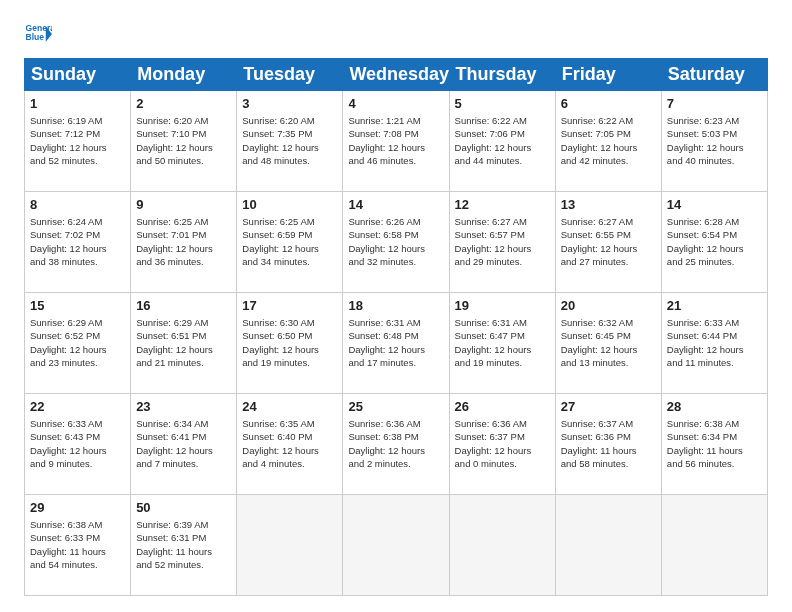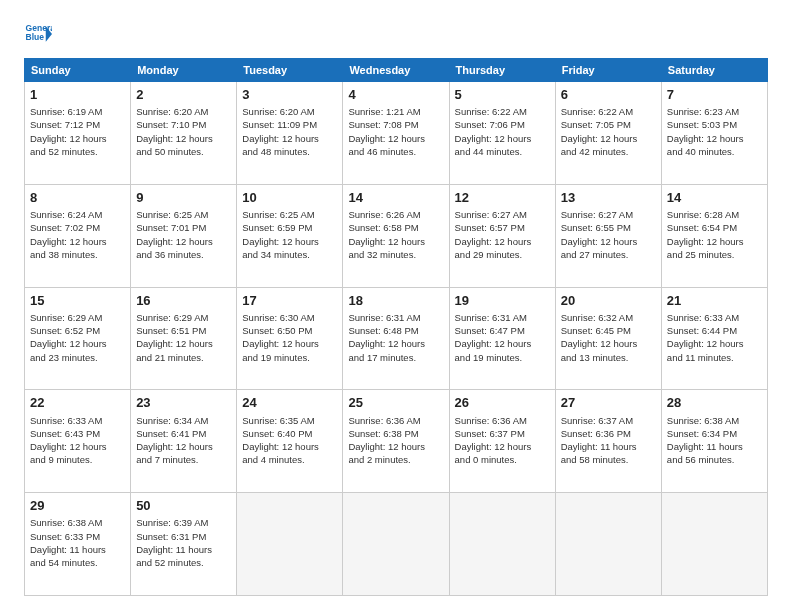--- a/index.html
+++ b/index.html
@@ -51,21 +51,21 @@
       border: 1px solid #ccc;
       border-collapse: collapse;
       width: 100%;
       table-layout: fixed;
     }
     .calendar th {
       background: #1a6fba;
       color: #fff;
       text-align: left;
       padding: 5px 6px;
-      font-size: 11px;
+      font-size: 18px;
       font-weight: bold;
       border: 1px solid #1a6fba;
     }
     .calendar td {
       border: 1px solid #ccc;
       vertical-align: top;
       padding: 4px 5px;
       font-size: 9.5px;
       color: #333;
       line-height: 1.4;
@@ -124,21 +124,21 @@
           <td>
             <span class="day-num">2</span>
             <div>Sunrise: 6:20 AM</div>
             <div>Sunset: 7:10 PM</div>
             <div>Daylight: 12 hours</div>
             <div>and 50 minutes.</div>
           </td>
           <td>
             <span class="day-num">3</span>
             <div>Sunrise: 6:20 AM</div>
-            <div>Sunset: 11:09 PM</div>
+            <div>Sunset: 7:35 PM</div>
             <div>Daylight: 12 hours</div>
             <div>and 48 minutes.</div>
           </td>
           <td>
             <span class="day-num">4</span>
             <div>Sunrise: 1:21 AM</div>
             <div>Sunset: 7:08 PM</div>
             <div>Daylight: 12 hours</div>
             <div>and 46 minutes.</div>
           </td>

